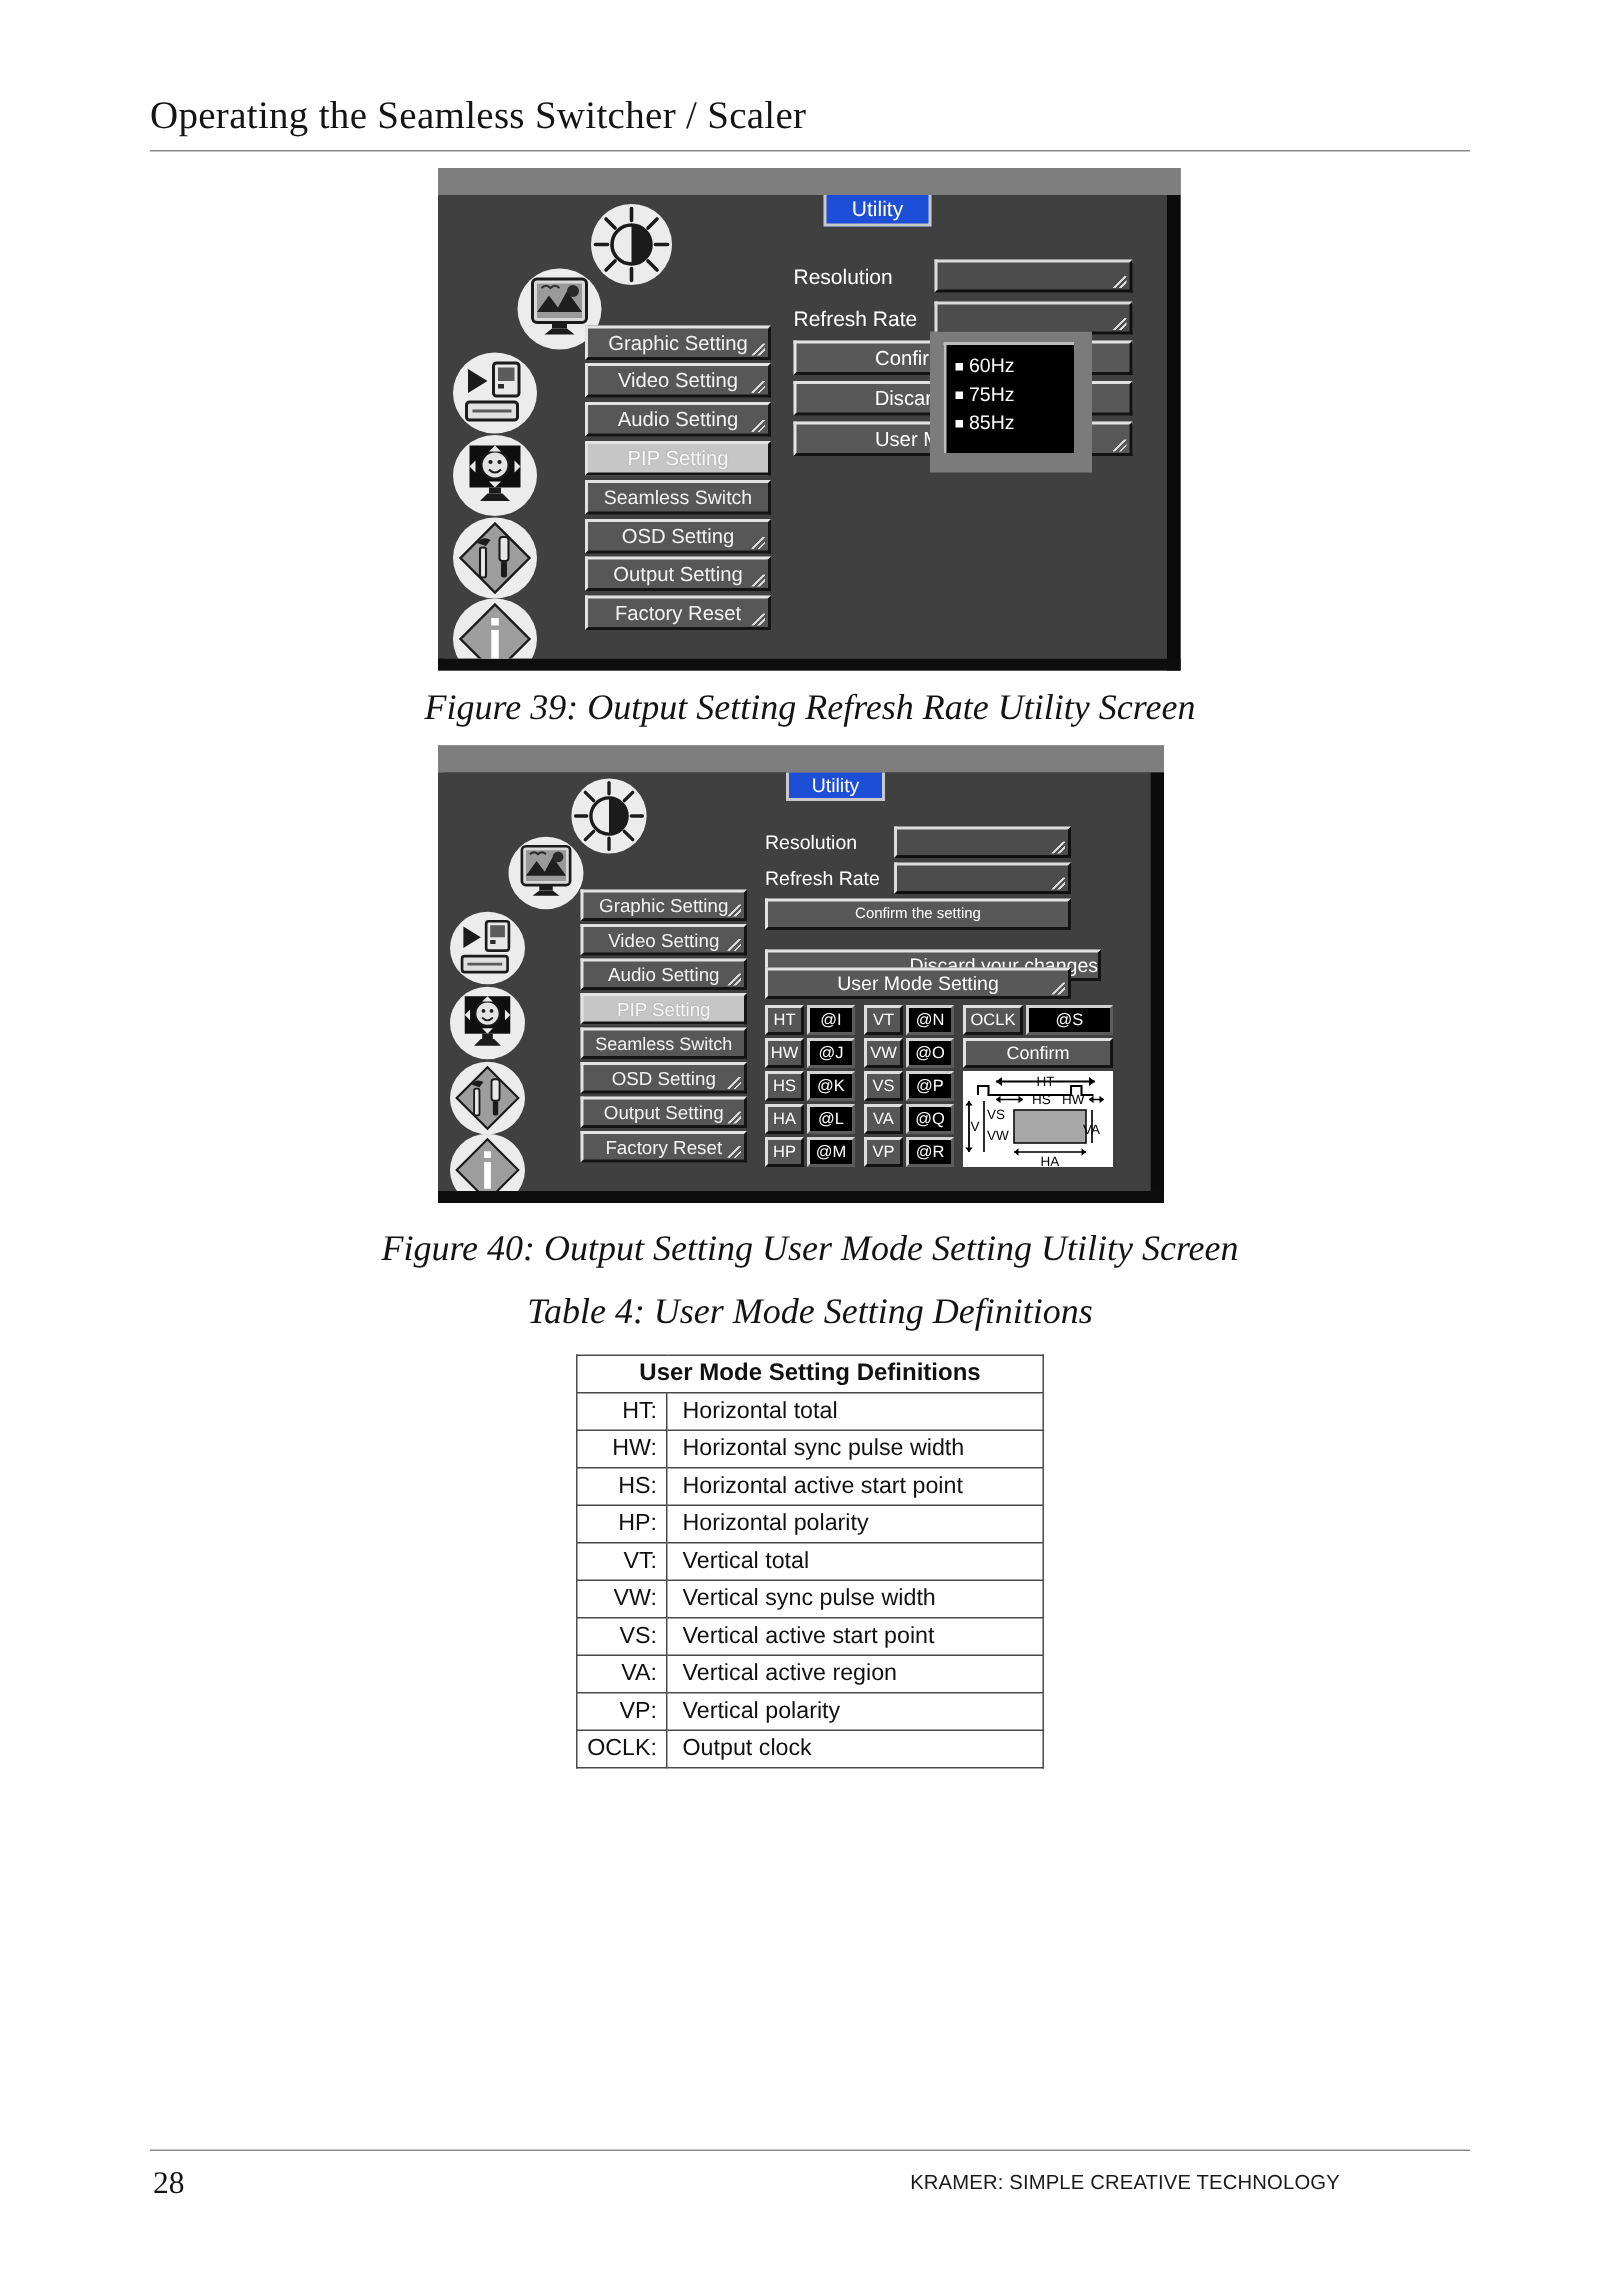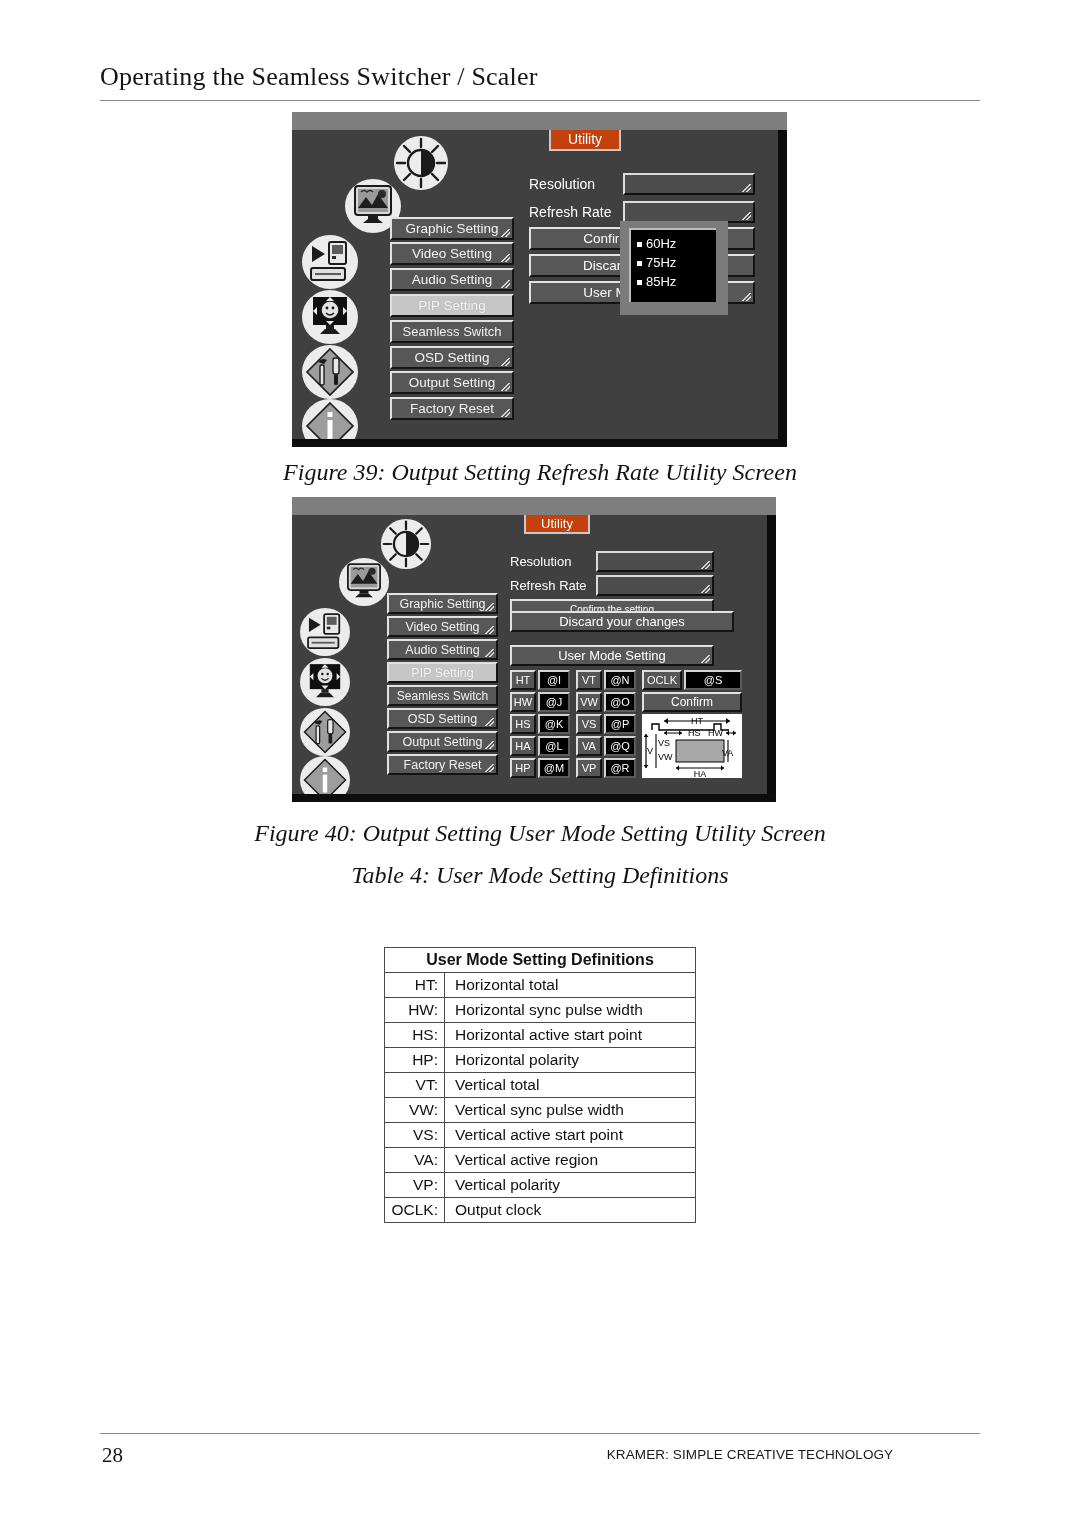--- a/index.html
+++ b/index.html
@@ -77,21 +77,21 @@
   .osd-inner {
     position: absolute;
     left: 4px; top: 18px; right: 9px; bottom: 8px;
     background: #404040;
     overflow: hidden;
   }
 
   
   .util-tab {
     position: absolute;
-    background: #c2410c;
+    background: #1d4ed8;
     border: 2px solid #c9c9c9;
     color: #ffffff;
     font-family: "Liberation Sans", sans-serif;
     text-align: center;
     line-height: 1;
     display: flex;
     align-items: center;
     justify-content: center;
     box-sizing: border-box;
   }
@@ -239,21 +239,20 @@
     background: #ffffff;
     box-sizing: border-box;
   }
 
   
   .tbl {
     position: absolute;
     border-collapse: collapse;
     font-family: "Liberation Sans", sans-serif;
     background: #ffffff;
-    margin-top: 44px;
   }
   .tbl td, .tbl th {
     border: 1px solid #4a4a4a;
     padding: 3px 6px;
     font-size: 15.5px;
     color: #111111;
     height: 21px;
     box-sizing: border-box;
   }
   .tbl th {
@@ -571,21 +570,21 @@
     </div>
 
     <div class="field-label" style="left:214px; top:63px; font-size:13px;">Refresh Rate</div>
     <div class="field-box" style="left:300px; top:60px; width:118px; height:21px;">
       <span class="grip"></span>
     </div>
 
     <div class="act-btn" style="left:214px; top:84px; width:204px; height:21px; font-size:10px;">
       <span>Confirm the setting</span>
     </div>
-    <div class="act-btn" style="left:214px; top:96px; width:224px; height:21px; font-size:13px;">
+    <div class="act-btn" style="left:214px; top:118px; width:224px; height:21px; font-size:13px;justify-content:flex-end;">
       <span>Discard your changes</span>
     </div>
     <div class="act-btn" style="left:214px; top:130px; width:204px; height:21px; font-size:13px;">
       <span>User Mode Setting</span>
       <span class="grip"></span>
     </div>
 
     <div class="pg-key" style="left:214px; top:155px; width:26px; height:20px;">
         <span>HT</span>
       </div>

